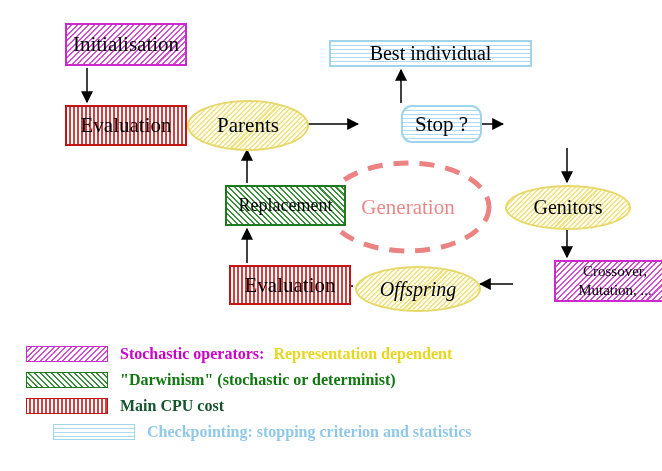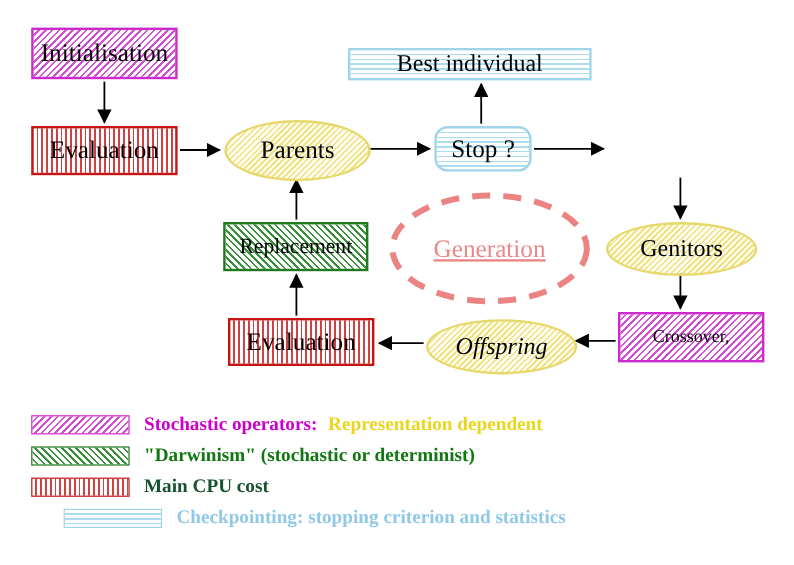--- a/index.html
+++ b/index.html
@@ -3,21 +3,21 @@
 <meta charset="utf-8">
 <style>
   html,body{margin:0;padding:0;background:#ffffff;}
   #canvas{
     position:relative;width:662px;height:471px;background:#ffffff;
     font-family:"Liberation Serif","DejaVu Serif",serif;overflow:hidden;
   }
   #arrow-layer{position:absolute;left:0;top:0;width:662px;height:471px;pointer-events:none;}
   .node{position:absolute;display:flex;align-items:center;justify-content:center;
         color:#000;text-align:center;}
-  .box{box-sizing:border-box;}
+  .box{box-sizing:border-box;margin-left:39px;}
   .node-label{white-space:nowrap;}
 
   
   .hatch-magenta{background:repeating-linear-gradient(135deg,#ffffff 0px,#ffffff 2.5px,#d24fd2 2.5px,#d24fd2 4px);}
   .hatch-green{background:repeating-linear-gradient(45deg,#ffffff 0px,#ffffff 2.5px,#3a8f3a 2.5px,#3a8f3a 4px);}
   .stripes-red{background:repeating-linear-gradient(90deg,#ffffff 0px,#ffffff 2.5px,#d04040 2.5px,#d04040 4px);}
   .stripes-cyan{background:repeating-linear-gradient(180deg,#ffffff 0px,#ffffff 2.8px,#aadcee 2.8px,#aadcee 4px);}
   .hatch-yellow{background:repeating-linear-gradient(135deg,#fffdf0 0px,#fffdf0 2px,#f0e386 2px,#f0e386 3.5px);}
 
   
@@ -26,21 +26,21 @@
   #parents    {left:187px;top:100px; width:118px;height:47px;border:2px solid #e6d86a;border-radius:50%;font-size:21px;}
   #best       {left:290px;top:40px;  width:203px;height:27px;border:2px solid #a0d4e8;font-size:20px;}
   #stop       {left:362px;top:105px; width:81px; height:38px;border:2px solid #a0d4e8;border-radius:11px;font-size:21px;}
   #selection  {left:507px;top:105px; width:120px;height:41px;border:2px solid #1f7a1f;font-size:21px;}
   #genitors   {left:505px;top:185px; width:122px;height:41px;border:2px solid #e6d86a;border-radius:50%;font-size:20px;}
   #crossover  {left:515px;top:260px; width:122px;height:42px;border:2px solid #cc2acc;font-size:15px;
                flex-direction:column;line-height:1.25;}
   #offspring  {left:355px;top:266px; width:122px;height:42px;border:2px solid #e6d86a;border-radius:50%;font-size:20px;font-style:italic;}
   #replacement{left:186px;top:185px; width:121px;height:41px;border:2px solid #1f7a1f;font-size:18px;}
   #eval-bot   {left:190px;top:265px; width:122px;height:40px;border:2px solid #c41414;font-size:21px;}
-  #generation-label{left:338px;top:194px;width:140px;height:26px;color:#e88888;font-size:21px;text-decoration:underline;}
+  #generation-label{left:338px;top:194px;width:140px;height:26px;color:#e88888;font-size:21px;}
 
   
   .legend-row{position:absolute;left:26px;display:flex;align-items:center;height:24px;}
   #lr1{top:342px;} #lr2{top:368px;} #lr3{top:394px;} #lr4{top:420px;margin-left:27px;}
   .swatch{display:inline-block;width:82px;height:16px;box-sizing:border-box;margin-right:12px;}
   .sw-magenta{border:1px solid #cc2acc;}
   .sw-green  {border:1px solid #1f7a1f;}
   .sw-red    {border:1px solid #c41414;}
   .sw-cyan   {border:1px solid #a0d4e8;}
   .legend-text{font-size:16px;font-weight:bold;white-space:pre;}
@@ -97,20 +97,21 @@
     <span class="node-label">Stop ?</span>
   </div>
 
 
   <div class="node hatch-yellow" id="genitors">
     <span class="node-label">Genitors</span>
   </div>
 
   <div class="node box hatch-magenta" id="crossover">
     <span class="node-label">Crossover,</span>
+    <span class="node-label">Mutation, ...</span>
   </div>
 
   <div class="node hatch-yellow" id="offspring">
     <span class="node-label">Offspring</span>
   </div>
 
   <div class="node box hatch-green" id="replacement">
     <span class="node-label">Replacement</span>
   </div>
 

